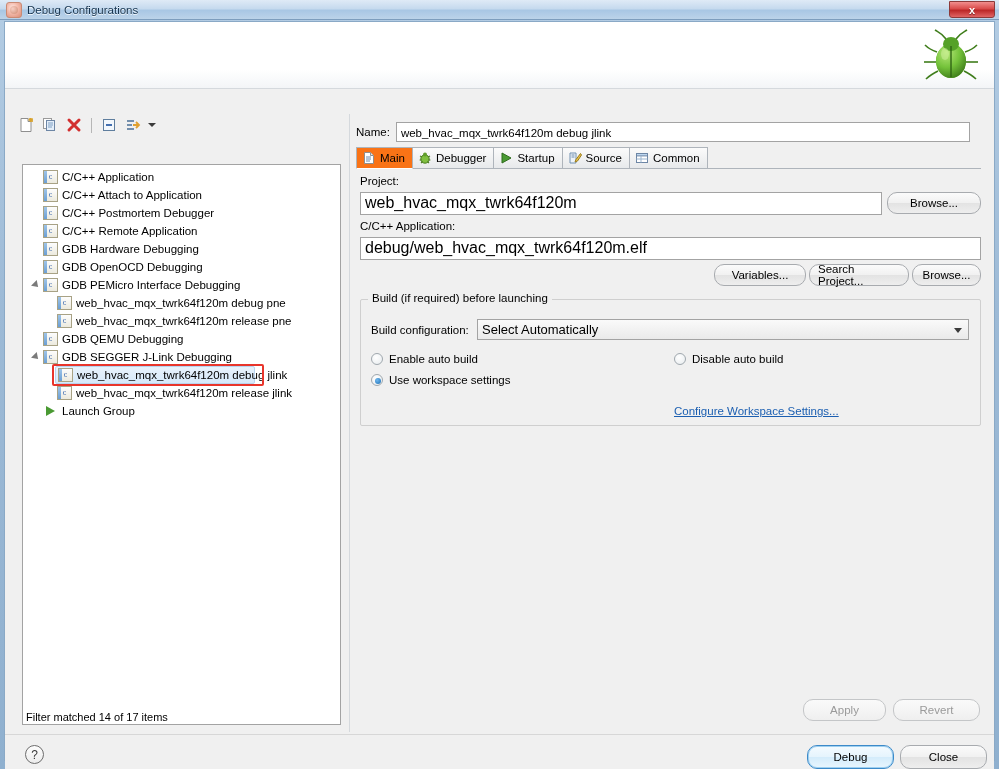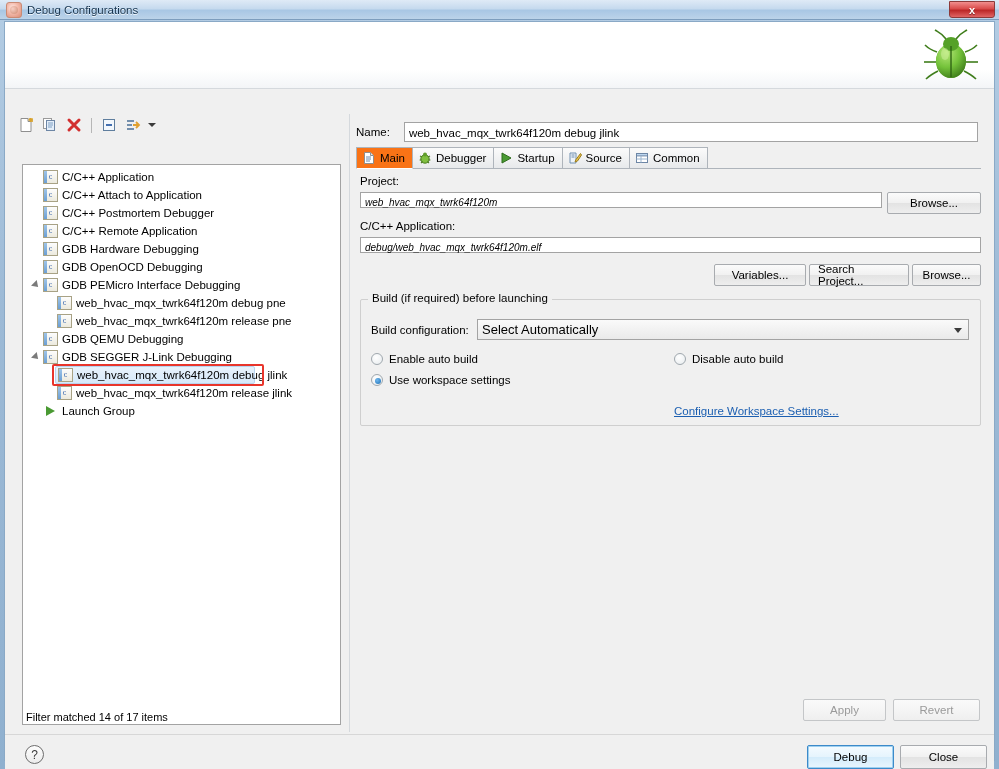--- a/index.html
+++ b/index.html
@@ -140,21 +140,21 @@
   .filter-status {
     position: absolute; left: 12px; top: 597px;
     font-size: 11px; color: #000000;
   }
 
   
   .right-panel {
     position: absolute; left: 344px; top: 92px; width: 637px; height: 618px;
     background: #f0f0f0; border-left: 1px solid #d5d9dd;
   }
-  .name-row { position: absolute; left: 6px; top: 8px; display: flex; align-items: center; gap: 14px; }
+  .name-row { position: absolute; left: 6px; top: 8px; display: flex; align-items: center; gap: 6px; }
   .lbl { font-size: 11.5px; color: #000000; }
   .name-input {
     width: 574px; height: 20px; border: 1px solid #a3a3a3; background: #ffffff;
     font-size: 11.5px; color: #000000; padding: 2px 4px; line-height: 16px;
   }
 
   .tabs {
     position: absolute; left: 6px; top: 34px; width: 625px; height: 21px;
     border-bottom: 1px solid #aeb4bb;
     display: flex; align-items: flex-end;
@@ -173,37 +173,37 @@
     margin-bottom: -1px; height: 22px;
   }
   .tab-ico { width: 14px; height: 14px; position: relative; flex: 0 0 14px; }
 
   .tab-content {
     position: absolute; left: 6px; top: 55px; width: 625px; height: 525px;
     background: #f0f0f0;
   }
   .field-label { position: absolute; font-size: 11.5px; color: #000000; }
   .text-input {
-    position: absolute; height: 16px; border: 1px solid #a3a3a3; background: #ffffff;
-    font-size: 10px; color: #000000; padding: 2px 4px; line-height: 16px; font-style: italic;
+    position: absolute; height: 23px; border: 1px solid #a3a3a3; background: #ffffff;
+    font-size: 16px; color: #000000; padding: 2px 4px; line-height: 16px;
   }
   .btn {
     height: 22px; border: 1px solid #a8abaf; border-radius: 2px;
     background: linear-gradient(180deg,#fbfbfb 0%, #f1f1f1 48%, #e3e3e3 52%, #eeeeee 100%);
     font-size: 11.5px; color: #000000;
     display: flex; align-items: center; justify-content: center;
     cursor: pointer; padding: 0 8px;
   }
   .btn.disabled { color: #9a9a9a; background: linear-gradient(180deg,#fafafa,#efefef); border-color: #c4c6c8; cursor: default; }
   .btn.default {
     border: 1px solid #3c8ac9;
     box-shadow: 0 0 0 1px #9fd0f0 inset;
     background: linear-gradient(180deg,#f4fbff 0%, #e6f4fd 48%, #d4ecfb 52%, #e9f6fe 100%);
   }
-  .btn-abs { position: absolute; }
+  .btn-abs { position: absolute; border-radius: 10px; }
 
   .groupbox {
     position: absolute; border: 1px solid #cfcfcf; border-radius: 2px; text-decoration: underline;
   }
   .groupbox-title {
     position: absolute; top: -8px; left: 7px; padding: 0 4px;
     background: #f0f0f0; font-size: 11.5px; color: #000000;
   }
 
   .combo {

